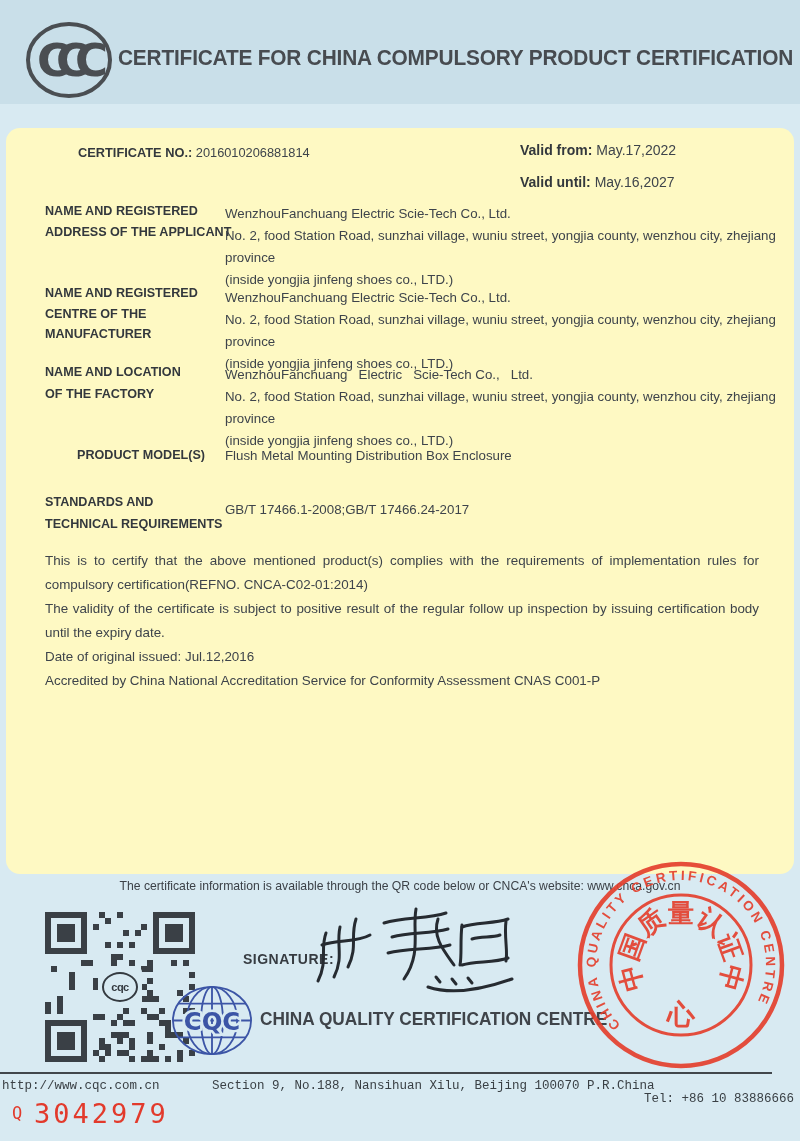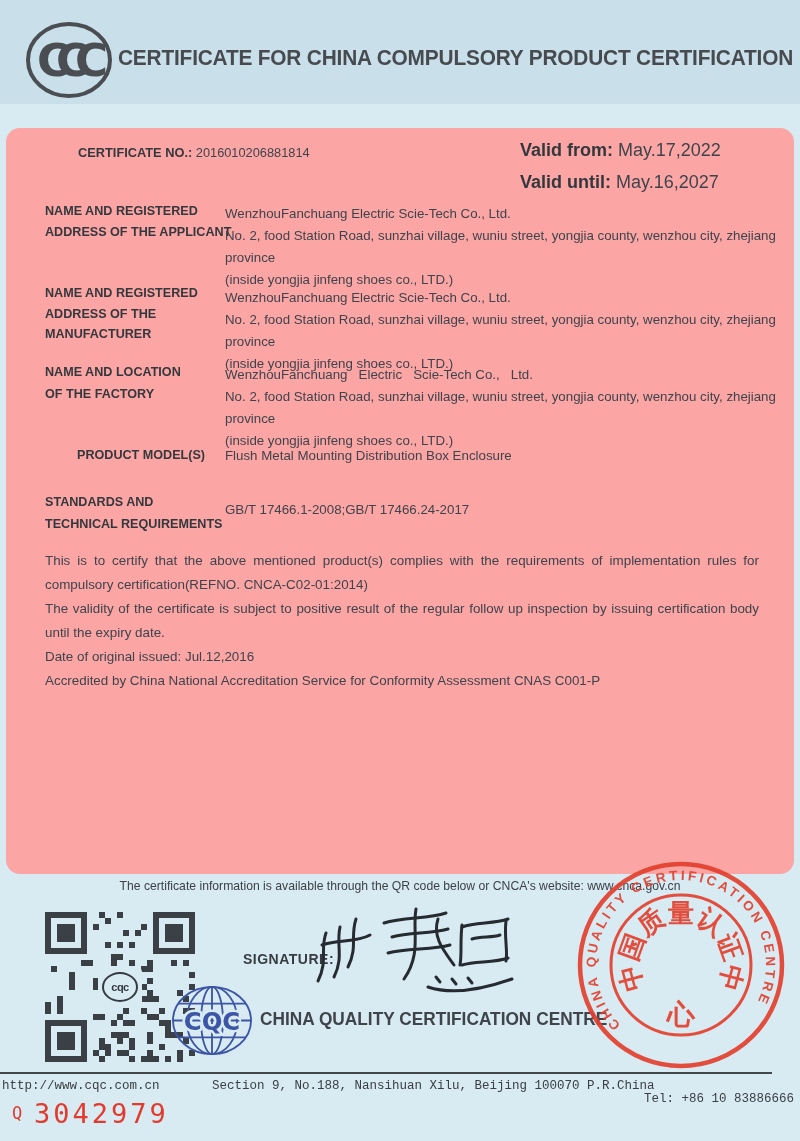--- a/index.html
+++ b/index.html
@@ -16,29 +16,29 @@
   .header-band { left:0; top:0; width:800px; height:104px; background:#c9dfe9; }
   .ccc-logo { left:24px; top:20px; width:90px; height:80px; }
   .doc-title {
     left:118px; top:46px; width:650px;
     font-size:21.5px; font-weight:bold; color:#474b50;
     letter-spacing:-0.2px; transform:scaleX(.97); transform-origin:left;
     white-space:nowrap;
   }
 
   
-  .panel { left:6px; top:128px; width:788px; height:746px; background:#fca5a5; border-radius:14px; }
+  .panel { left:6px; top:128px; width:788px; height:746px; background:#fef9c3; border-radius:14px; }
 
   .lbl { font-size:12.6px; font-weight:bold; color:#33383d; line-height:20.5px; }
   .val { font-size:13.3px; color:#3e444b; line-height:22px; }
   .pre { white-space:pre; }
 
   .cert-line { left:72px; top:15px; font-size:12.8px; }
   .cert-line .num { font-weight:normal; color:#3e444b; }
-  .valid { font-size:18px; }
+  .valid { font-size:14px; }
   .valid .v { font-weight:normal; color:#3e444b; }
   .valid-from { left:514px; top:12px; }
   .valid-until { left:514px; top:44px;text-align:right; }
 
   .body-block { left:39px; top:421px; width:714px; }
   .body-block p { font-size:13.4px; line-height:24px; color:#3e444b; text-align:justify; }
 
   
   .qr-note { left:0; top:879px; width:800px; text-align:center; font-size:12.2px; color:#3c4147; }
   .qr-wrap { left:45px; top:912px; width:150px; height:150px; }
@@ -105,21 +105,21 @@
     <div>ADDRESS OF THE APPLICANT</div>
   </div>
   <div class="abs val" style="left:219px; top:75px; width:560px;">
     <div>WenzhouFanchuang Electric Scie-Tech Co., Ltd.</div>
     <div>No. 2, food Station Road, sunzhai village, wuniu street, yongjia county, wenzhou city, zhejiang province</div>
     <div>(inside yongjia jinfeng shoes co., LTD.)</div>
   </div>
 
   <div class="abs lbl" style="left:39px; top:155px;">
     <div>NAME AND REGISTERED</div>
-    <div>ADDRESS OF THE</div>
+    <div>CENTRE OF THE</div>
     <div>MANUFACTURER</div>
   </div>
   <div class="abs val" style="left:219px; top:159px; width:560px;">
     <div>WenzhouFanchuang Electric Scie-Tech Co., Ltd.</div>
     <div>No. 2, food Station Road, sunzhai village, wuniu street, yongjia county, wenzhou city, zhejiang province</div>
     <div>(inside yongjia jinfeng shoes co., LTD.)</div>
   </div>
 
   <div class="abs lbl" style="left:39px; top:233px; line-height:22px;">
     <div>NAME AND LOCATION</div>

